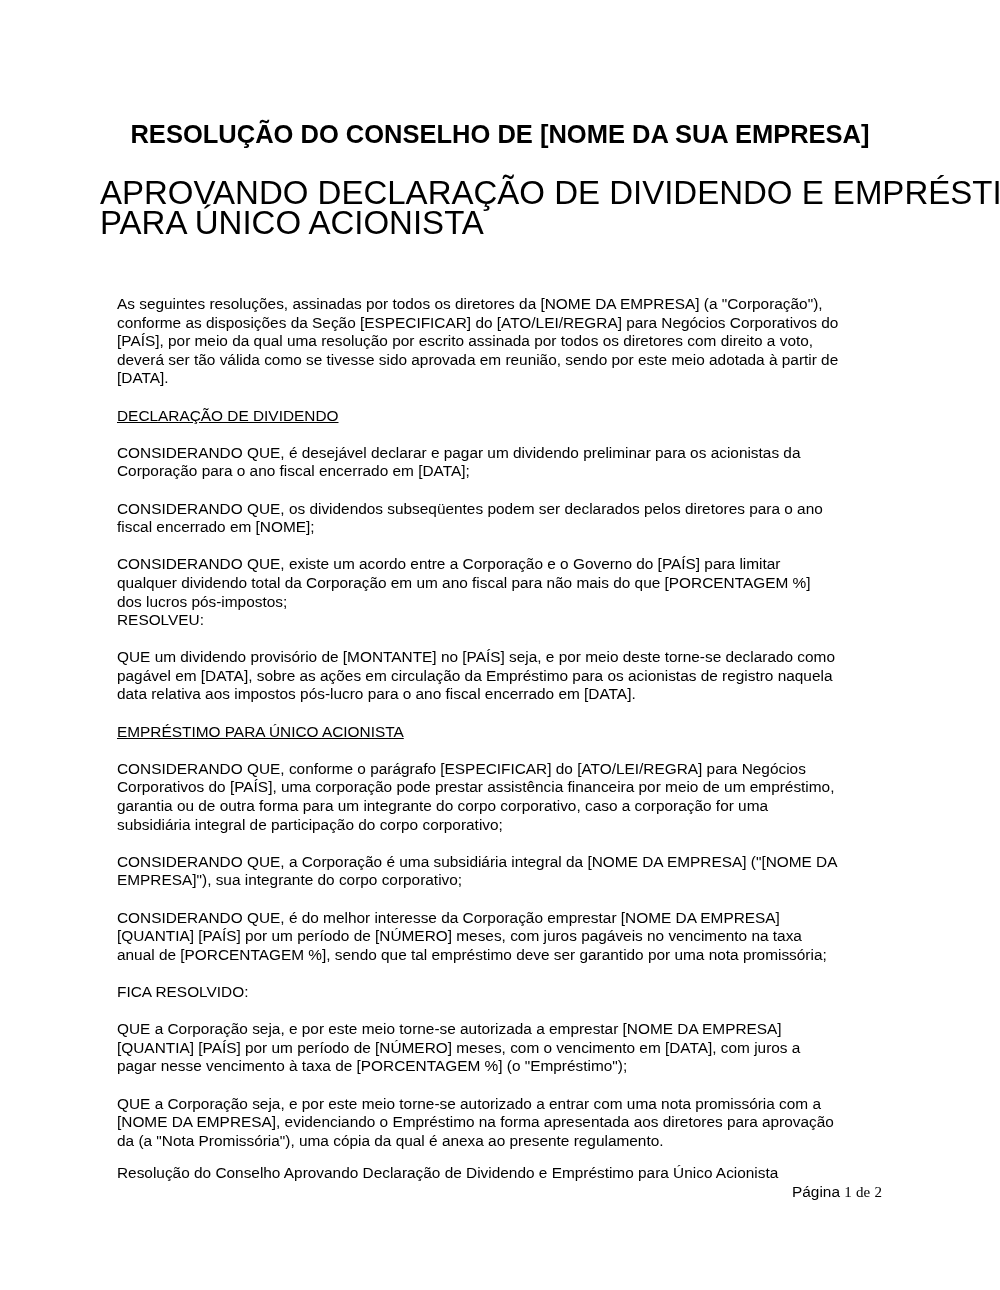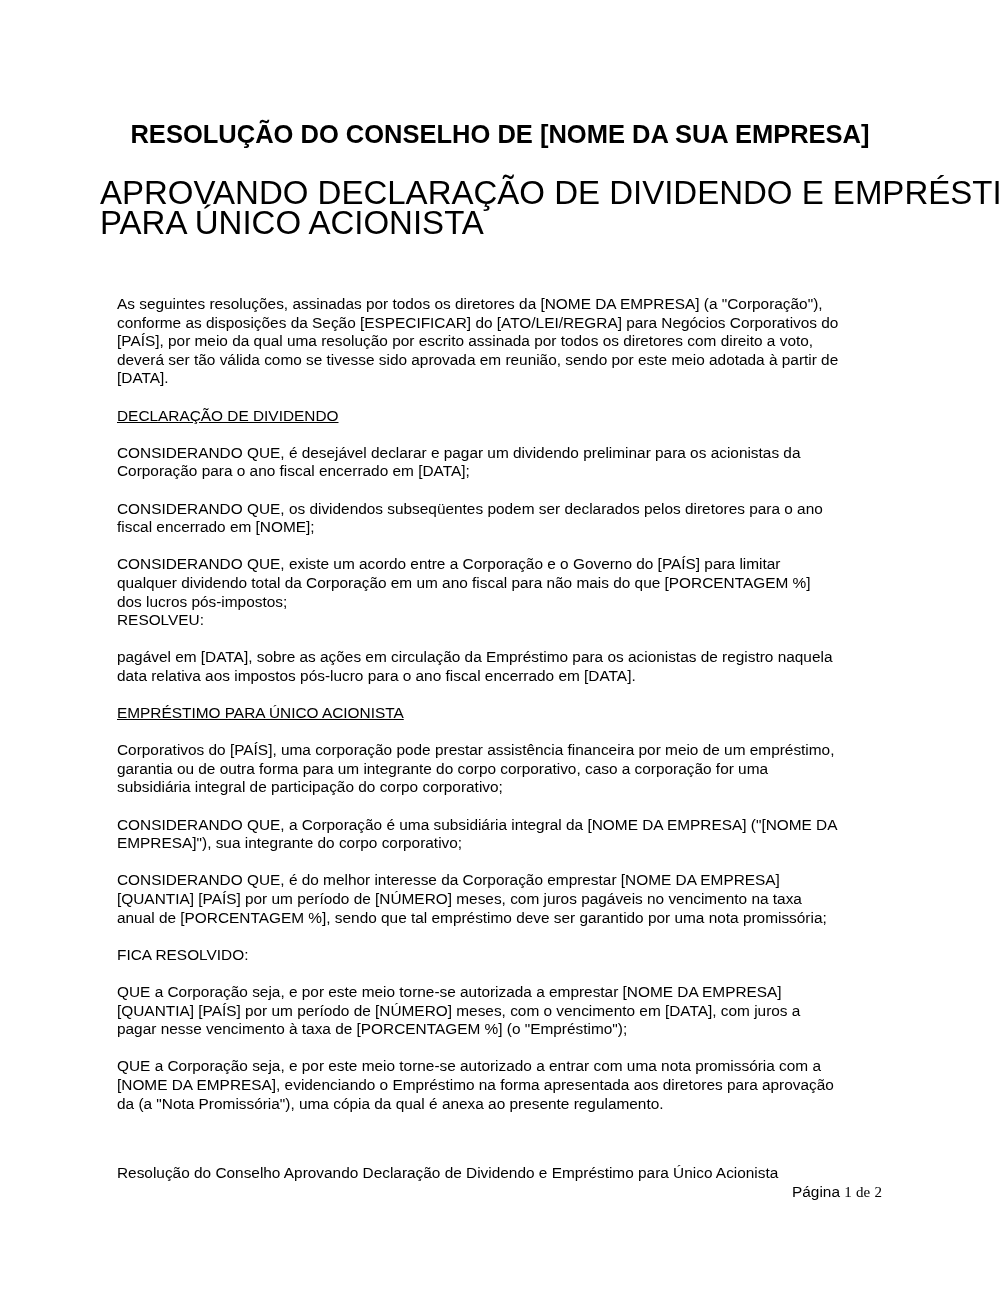--- a/index.html
+++ b/index.html
@@ -125,27 +125,29 @@
     </p>
 
     <p class="para">
       <span class="line">CONSIDERANDO QUE, existe um acordo entre a Corporação e o Governo do [PAÍS] para limitar</span>
       <span class="line">qualquer dividendo total da Corporação em um ano fiscal para não mais do que [PORCENTAGEM %]</span>
       <span class="line">dos lucros pós-impostos;</span>
       <span class="line">RESOLVEU:</span>
     </p>
 
     <p class="para">
+      <span class="line">QUE um dividendo provisório de [MONTANTE] no [PAÍS] seja, e por meio deste torne-se declarado como</span>
       <span class="line">pagável em [DATA], sobre as ações em circulação da Empréstimo para os acionistas de registro naquela</span>
       <span class="line">data relativa aos impostos pós-lucro para o ano fiscal encerrado em [DATA].</span>
     </p>
 
     <div class="heading">EMPRÉSTIMO PARA ÚNICO ACIONISTA</div>
 
     <p class="para">
+      <span class="line">CONSIDERANDO QUE, conforme o parágrafo [ESPECIFICAR] do [ATO/LEI/REGRA] para Negócios</span>
       <span class="line">Corporativos do [PAÍS], uma corporação pode prestar assistência financeira por meio de um empréstimo,</span>
       <span class="line">garantia ou de outra forma para um integrante do corpo corporativo, caso a corporação for uma</span>
       <span class="line">subsidiária integral de participação do corpo corporativo;</span>
     </p>
 
     <p class="para">
       <span class="line">CONSIDERANDO QUE, a Corporação é uma subsidiária integral da [NOME DA EMPRESA] ("[NOME DA</span>
       <span class="line">EMPRESA]"), sua integrante do corpo corporativo;</span>
     </p>
 

